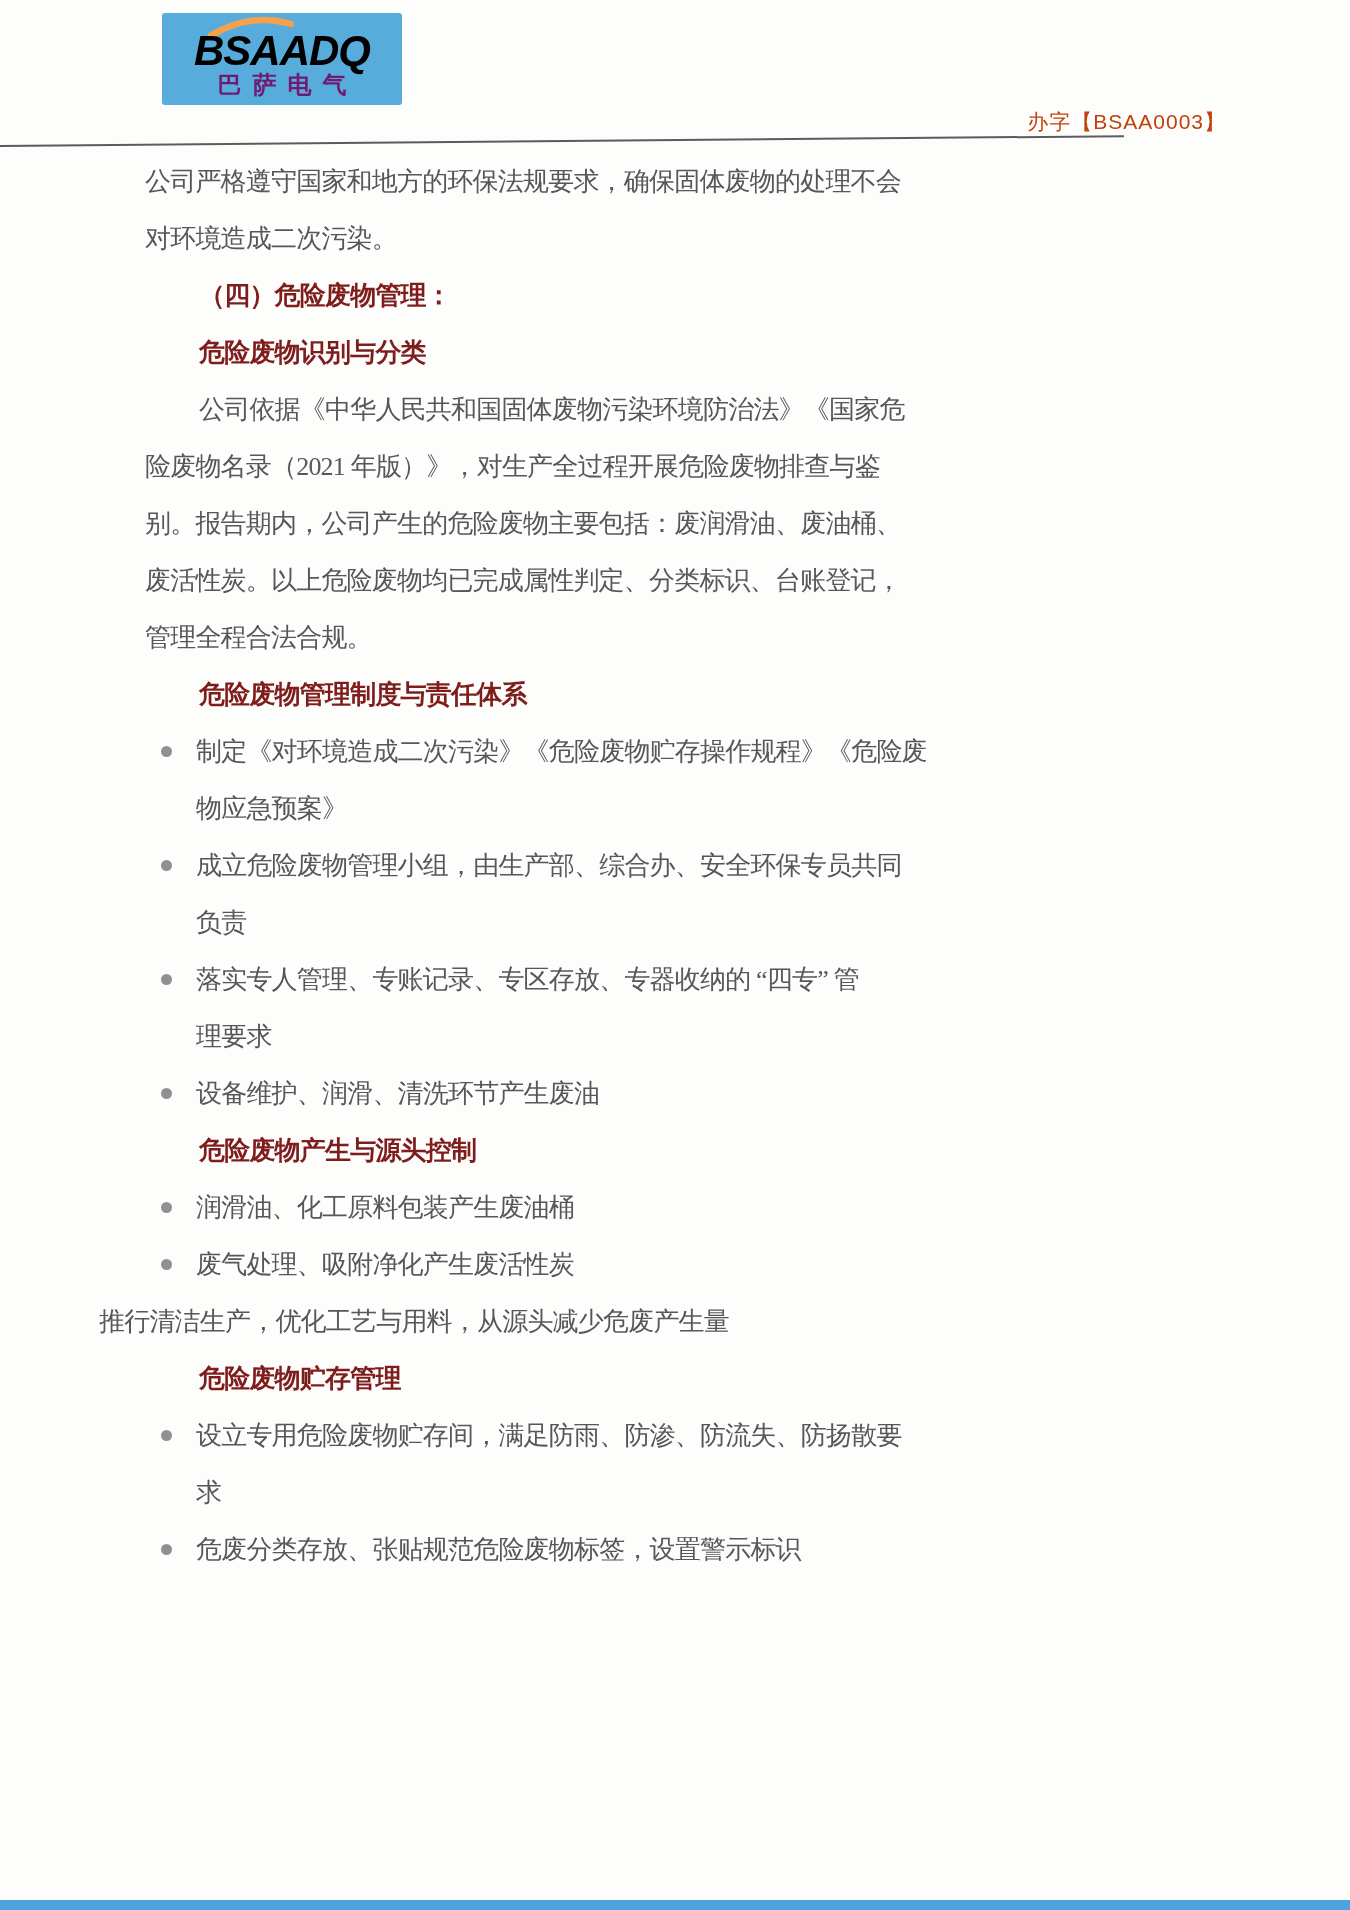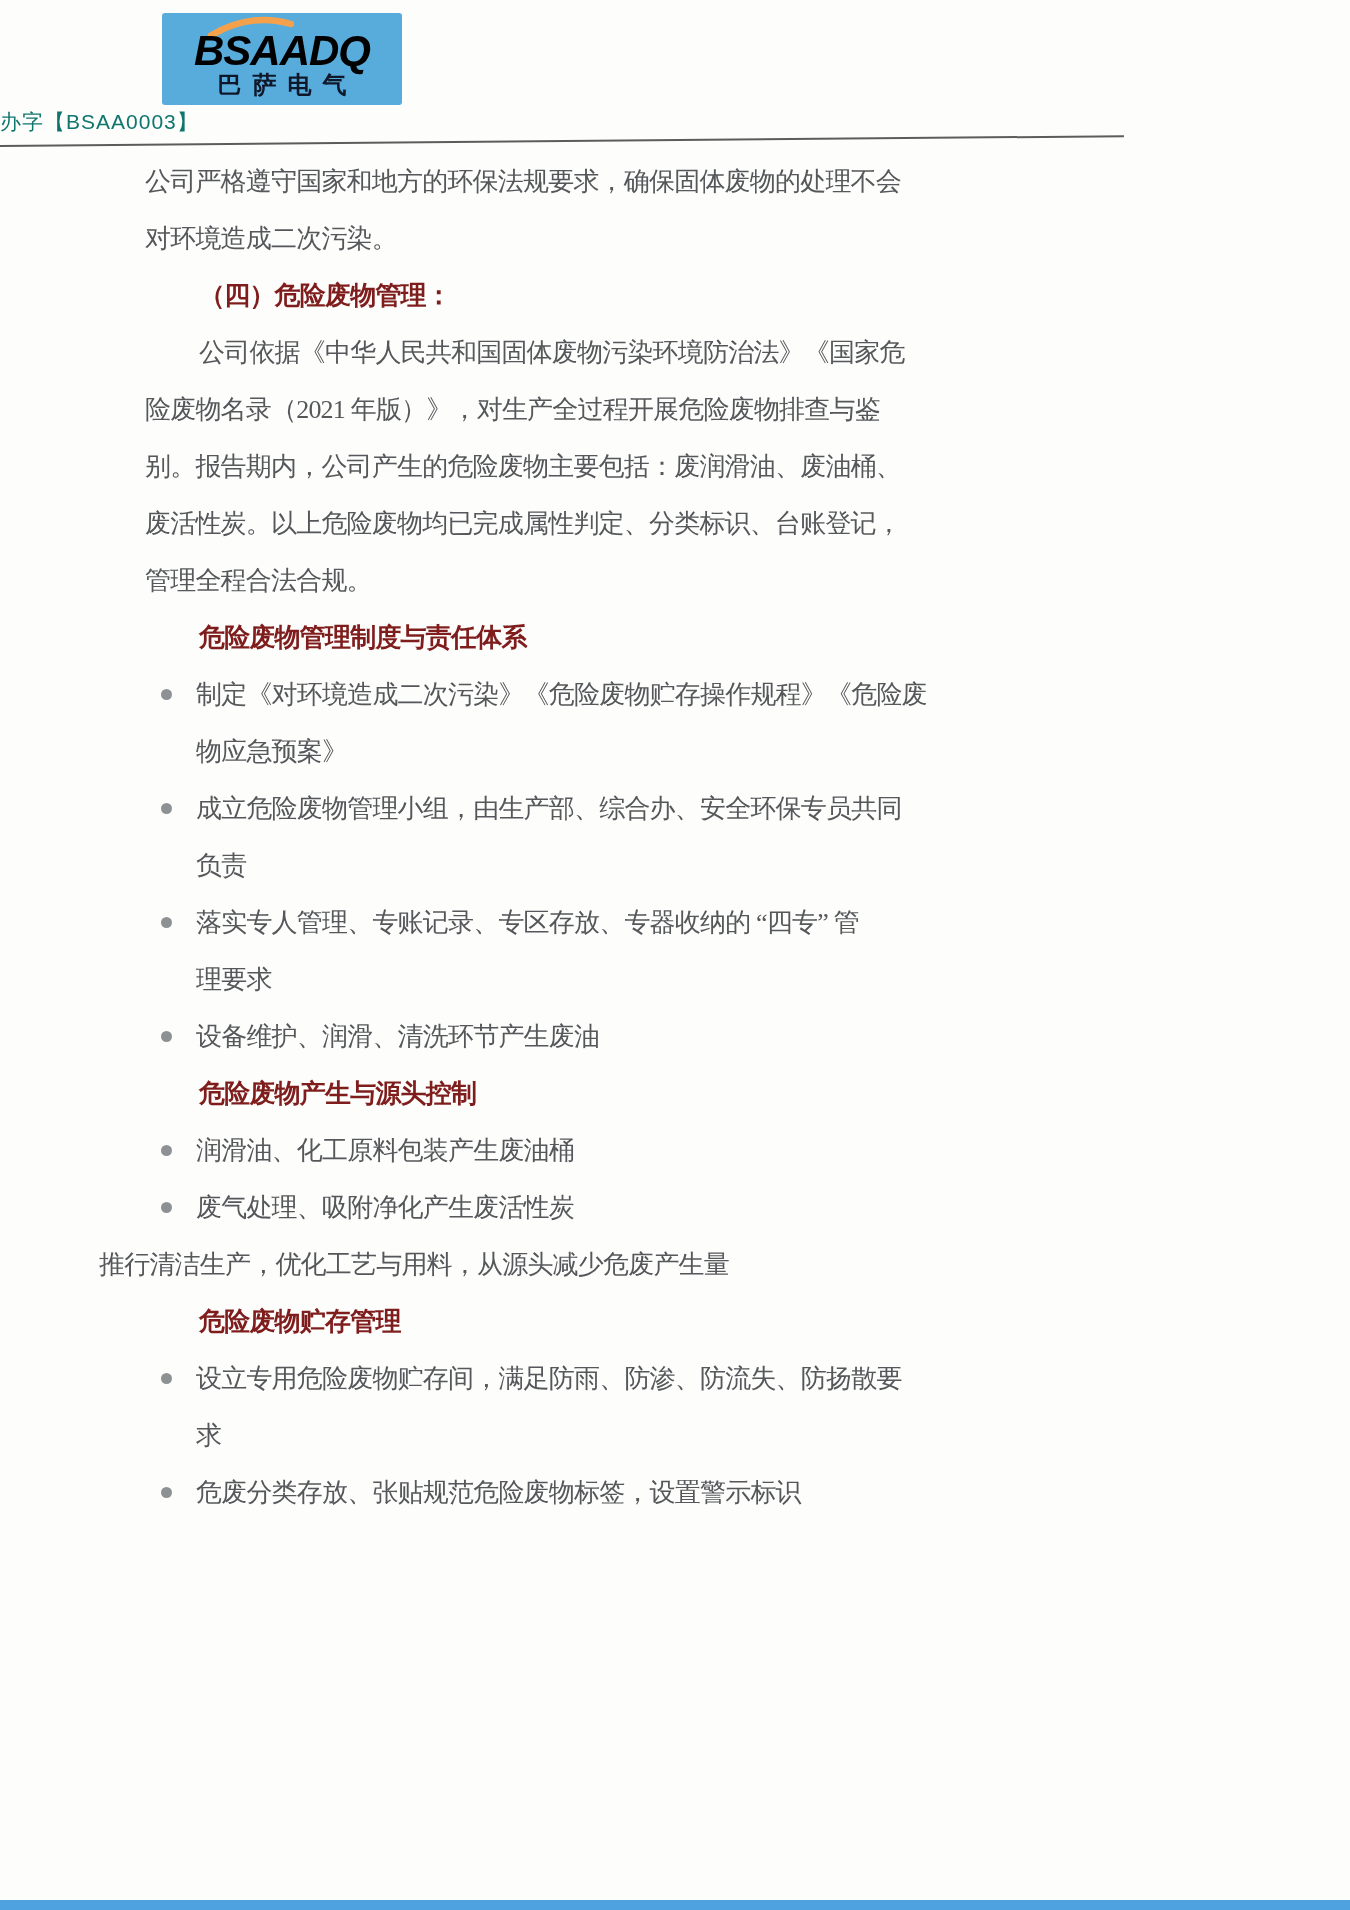--- a/index.html
+++ b/index.html
@@ -26,30 +26,30 @@
     font-style:italic; font-weight:bold;
     font-size:42px; line-height:1;
     color:#000000; letter-spacing:-1px;
   }
   .logo-cn {
     position:absolute; bottom:8px; left:0; right:0;
     text-align:center;
     font-family:"Liberation Sans", sans-serif;
     font-weight:bold;
     font-size:24px; line-height:1;
-    color:#0f172a; letter-spacing:11px; text-indent:11px;
+    color:#701a75; letter-spacing:11px; text-indent:11px;
   }
   .swoosh { position:absolute; left:46px; top:3px; width:86px; height:22px; }
 
   
   .doc-no {
     position:absolute; top:108px; left:0; width:1226px;
-    text-align:left;
+    text-align:right;
     font-family:"Liberation Sans", sans-serif;
-    font-size:21px; color:#0f766e; letter-spacing:1px;
+    font-size:21px; color:#c2410c; letter-spacing:1px;
   }
   .rule {
     position:absolute; top:145px; left:0;
     width:1124px; height:2px;
     background:#5c5c5c;
     transform:rotate(-0.5deg);
     transform-origin:left center;
   }
 
   
@@ -93,20 +93,21 @@
 
   <div class="doc-no">办字【BSAA0003】</div>
   <div class="rule"></div>
 
   <div class="doc-body">
 
     <div class="line">公司严格遵守国家和地方的环保法规要求，确保固体废物的处理不会</div>
     <div class="line">对环境造成二次污染。</div>
 
     <div class="line h ind">（四）危险废物管理：</div>
+    <div class="line h ind">危险废物识别与分类</div>
 
     <div class="line ind">公司依据《中华人民共和国固体废物污染环境防治法》《国家危</div>
     <div class="line">险废物名录（2021 年版）》，对生产全过程开展危险废物排查与鉴</div>
     <div class="line">别。报告期内，公司产生的危险废物主要包括：废润滑油、废油桶、</div>
     <div class="line">废活性炭。以上危险废物均已完成属性判定、分类标识、台账登记，</div>
     <div class="line">管理全程合法合规。</div>
 
     <div class="line h ind">危险废物管理制度与责任体系</div>
 
     <div class="line b">

